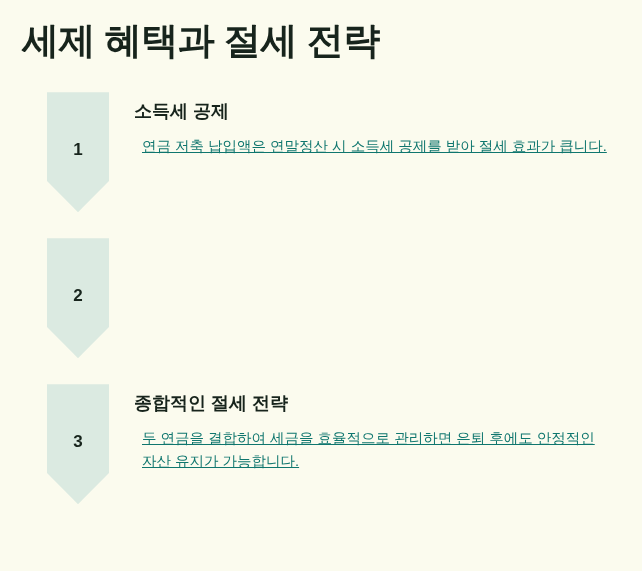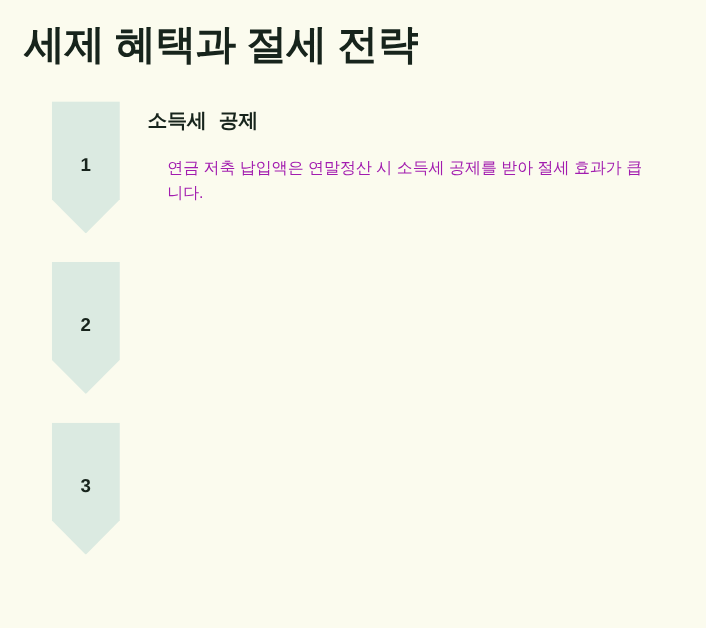--- a/index.html
+++ b/index.html
@@ -65,28 +65,28 @@
     flex: 1 1 auto;
     padding-top: 8px;
     padding-right: 6px;
   }
   .step-title {
     font-size: 18px;
     font-weight: bold;
     color: #17241c;
     margin: 0 0 11px 0;
     line-height: 1.3;
-    font-family: Liberation Mono, monospace;
   }
   .step-desc {
     font-size: 14.5px;
     line-height: 1.62;
-    color: #a21caf;
-    margin: 18px;
+    color: #0f766e;
+    margin: 8px;
     max-width: 480px;
+    text-decoration: underline;
   }
 </style>
 </head>
 <body>
 
 <div class="page">
 
   <h1 class="page-title">세제 혜택과 절세 전략</h1>
 
   <div class="steps">
@@ -110,16 +110,20 @@
         </div>
       </div>
     </div>
 
     <div class="step">
       <div class="badge-wrap">
         <div class="badge">
           <span class="badge-num">3</span>
         </div>
       </div>
+      <div class="step-body">
+        <h2 class="step-title">종합적인 절세 전략</h2>
+        <p class="step-desc">두 연금을 결합하여 세금을 효율적으로 관리하면 은퇴 후에도 안정적인 자산 유지가 가능합니다.</p>
+      </div>
     </div>
 
   </div>
 </div>
 
 </body></html>

